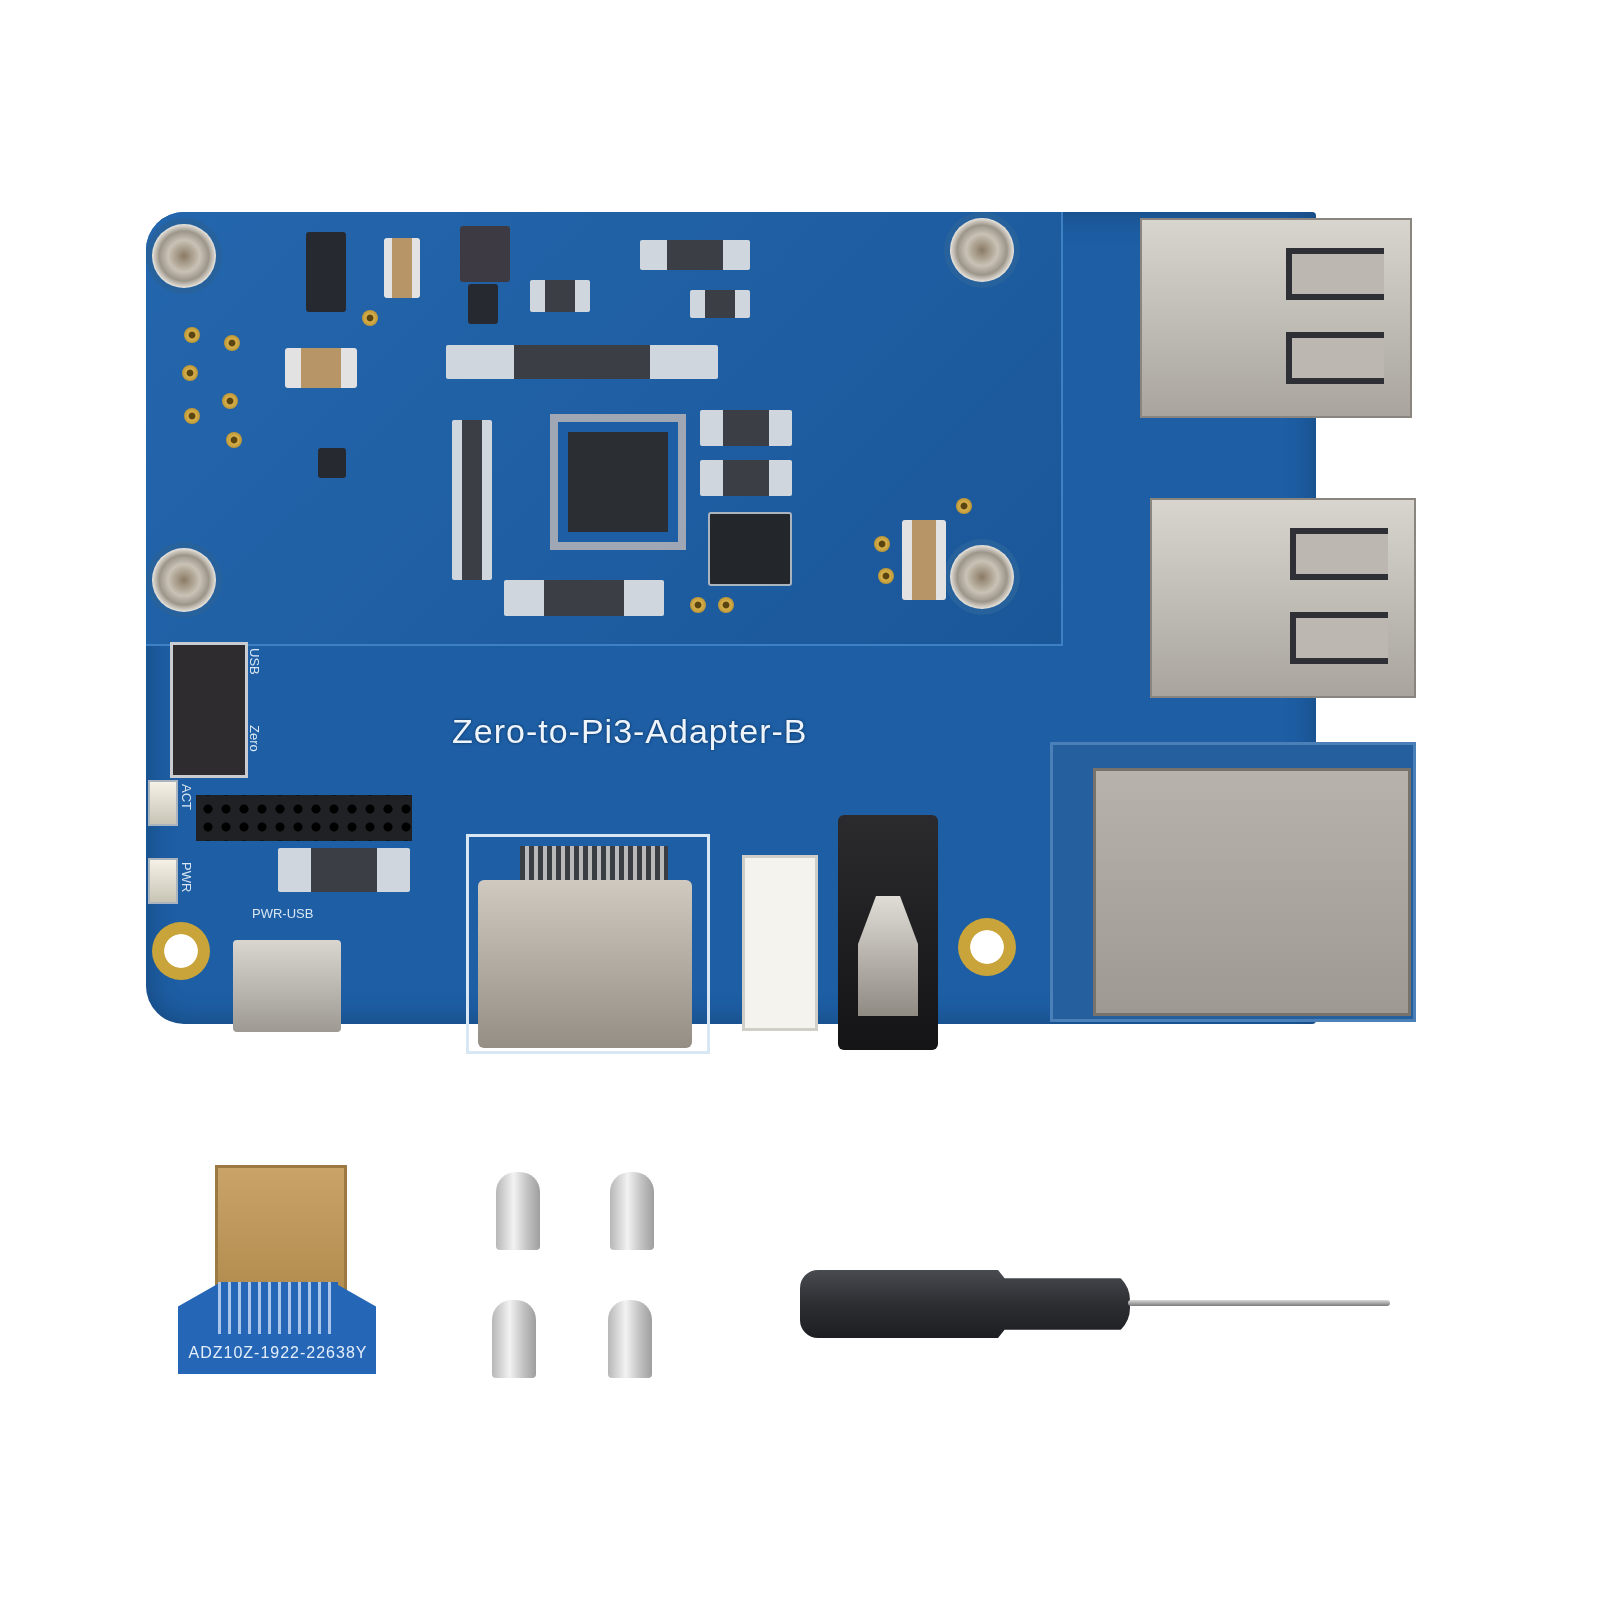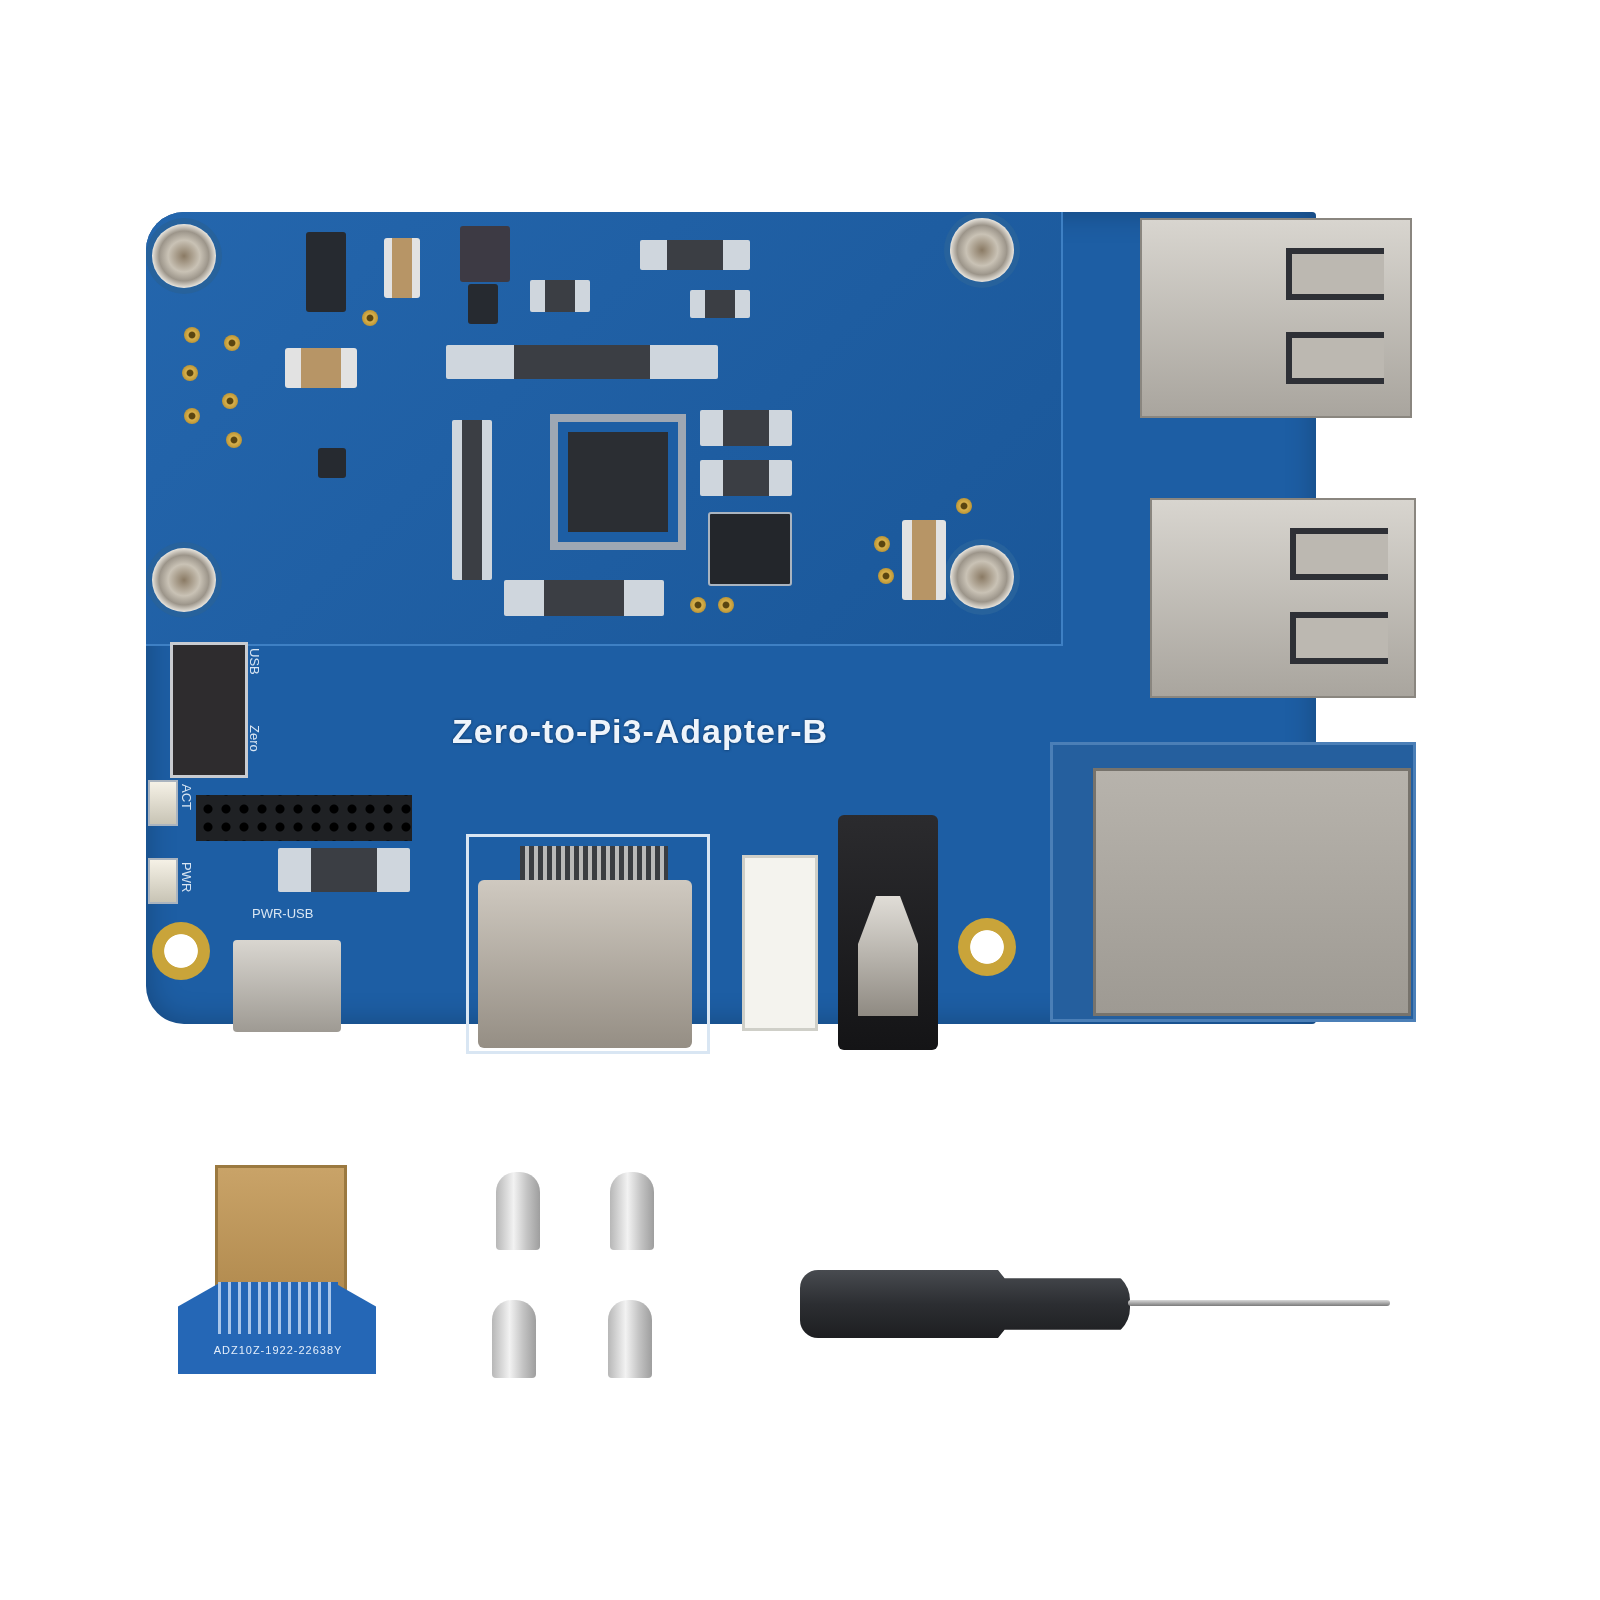--- a/index.html
+++ b/index.html
@@ -8,21 +8,21 @@
   
   .pcb{left:146px;top:212px;width:1170px;height:812px;background:#1d5ea4;border-radius:38px 4px 4px 38px;box-shadow:inset 0 0 30px rgba(0,0,0,.25);}
   .pcb-upper{left:146px;top:212px;width:915px;height:432px;border-right:2px solid #3e80c4;border-bottom:2px solid #3e80c4;border-radius:38px 0 0 0;background:linear-gradient(135deg,#2466ad,#1a5799);}
   .mount{width:64px;height:64px;border-radius:50%;background:radial-gradient(circle,#8a7a64 0,#c9c2b5 35%,#9c958a 55%,#e6e2da 70%,#7b776f 100%);box-shadow:0 0 0 6px #27629c;}
   .hole{width:58px;height:58px;border-radius:50%;background:radial-gradient(circle,#ffffff 0 40%,#c9a43a 42% 100%);}
   .gold{width:16px;height:16px;border-radius:50%;background:radial-gradient(circle,#5a4510 0 25%,#d8b14c 35%,#a47e24 100%);}
   .chip{background:#262a30;border-radius:3px;}
   .qfp{left:568px;top:432px;width:100px;height:100px;background:#2b2e33;box-shadow:0 0 0 10px #1d5ea4,0 0 0 18px #9ea7b3;}
   .smd{background:linear-gradient(90deg,#cfd6dd 0 25%,#3b3e44 25% 75%,#cfd6dd 75%);border-radius:2px;}
   .cap{background:linear-gradient(90deg,#e2e2e2 0 22%,#b79566 22% 78%,#e2e2e2 78%);border-radius:3px;}
-  .silk{color:#eef4fb;font-weight:bold;}
+  .silk{color:#eef4fb;font-weight:normal;}
   .title-text{left:452px;top:712px;font-size:34px;letter-spacing:1px;text-shadow:0 0 3px #0c2f57;}
   .small-silk{font-size:13px;color:#d9e6f3;}
   .vert{transform:rotate(90deg);transform-origin:left top;}
   
   .usb{background:linear-gradient(180deg,#d8d5cf,#a9a59e);border:2px solid #8a867f;}
   .usb .slot{position:absolute;right:26px;width:92px;height:40px;border:6px solid #2e3036;border-right:none;background:#bcb8b1;}
   .rj45{left:1093px;top:768px;width:312px;height:242px;background:linear-gradient(180deg,#b7b3ac,#9e9a93);border:3px solid #77736c;}
   .rj45-frame{left:1050px;top:742px;width:360px;height:274px;border:3px solid #4b7fb7;background:#255f9e;}
   .hdmi{left:478px;top:880px;width:214px;height:168px;background:linear-gradient(180deg,#cfc9c0,#958e84);border-radius:6px;}
   .hdmi-outline{left:466px;top:834px;width:238px;height:214px;border:3px solid #d9e6f3;}
@@ -31,21 +31,21 @@
   .audio{left:838px;top:815px;width:100px;height:235px;background:linear-gradient(180deg,#2b2b2e,#141416);border-radius:6px;}
   .audio-metal{left:858px;top:896px;width:60px;height:120px;background:linear-gradient(180deg,#e0ddd7,#8f8a82);clip-path:polygon(30% 0,70% 0,100% 40%,100% 100%,0 100%,0 40%);}
   .microusb{left:233px;top:940px;width:108px;height:92px;background:linear-gradient(180deg,#d9d6d0,#9e9a93);border-radius:4px;}
   .header{left:196px;top:795px;width:216px;height:46px;background:#1f2124;background-image:radial-gradient(circle,#000 0 4px,transparent 5px);background-size:18px 18px;background-position:3px 5px;}
   .switch{left:170px;top:642px;width:72px;height:130px;background:#2e2c2e;border:3px solid #c9ccd1;}
   .led{width:26px;height:42px;background:linear-gradient(180deg,#f5f1e6,#c8c4b5);border:2px solid #aab4bf;}
   
   .adapter-gold{left:215px;top:1165px;width:126px;height:120px;background:linear-gradient(180deg,#c9a368,#b38c50);border:3px solid #9b7940;}
   .adapter-pcb{left:178px;top:1284px;width:198px;height:90px;background:#2567b6;clip-path:polygon(20% 0,80% 0,100% 25%,100% 100%,0 100%,0 25%);}
   .adapter-traces{left:218px;top:1282px;width:120px;height:52px;background:repeating-linear-gradient(90deg,#a9c6ea 0 3px,#2567b6 3px 10px);}
-  .adapter-label{left:188px;top:1344px;width:180px;font-size:11px;color:#e4eefb;text-align:center;letter-spacing:1px;}
+  .adapter-label{left:188px;top:1344px;width:180px;font-size:16px;color:#e4eefb;text-align:center;letter-spacing:1px;}
   .screw{width:44px;height:78px;background:linear-gradient(90deg,#b7b7b7,#f2f2f2 40%,#c4c4c4 70%,#9e9e9e);border-radius:20px 20px 4px 4px;}
   .sd-handle{left:800px;top:1270px;width:330px;height:68px;background:linear-gradient(180deg,#484b50,#2c2e32 50%,#1d1e21);border-radius:18px 30px 30px 18px;clip-path:polygon(0 0,60% 0,62% 12%,100% 12%,100% 88%,62% 88%,60% 100%,0 100%);}
   .sd-shaft{left:1128px;top:1300px;width:262px;height:6px;background:linear-gradient(180deg,#d9d9d9,#7a7a7a);border-radius:3px;}
 </style>
 </head>
 <body>
 
 <div class="abs pcb"></div>
 <div class="abs pcb-upper"></div>
 

